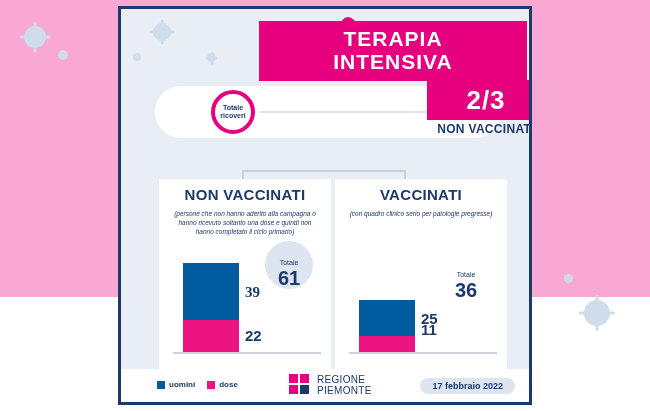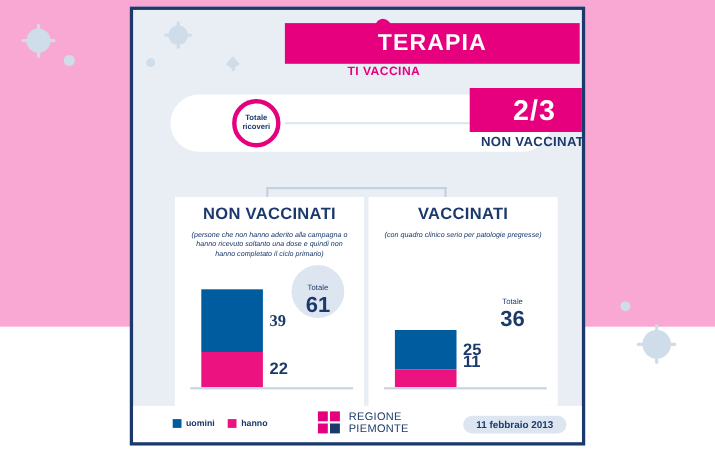--- a/index.html
+++ b/index.html
@@ -145,20 +145,21 @@
       <div class="logo-mark">
         <div class="drop"></div>
           <div class="dot"></div>
       </div>
       <div class="logo-l1">Il Piemonte</div>
       <div class="logo-l2">TI VACCINA</div>
     </div>
 
     <div style="position:absolute;left:138px;top:12px;width:268px;background:#e6007e;padding:6px 0 8px 0;text-align:center;">
       <div class="t1" style="color:#fff;font-weight:bold;font-size:21px;line-height:23px;letter-spacing:1px;">TERAPIA</div>
+      <div class="t2" style="color:#fff;font-weight:bold;font-size:21px;line-height:23px;letter-spacing:1px;">INTENSIVA</div>
     </div>
 
     <div style="position:absolute;left:34px;top:77px;width:346px;height:52px;background:#ffffff;border-radius:26px;">
       <div class="circle-tot">
         <span>Totale</span>
         <span>ricoveri</span>
       </div>
       <div class="summary-line"></div>
       <div class="ratio-box">
         <span class="ratio">2/3</span>
@@ -206,34 +207,34 @@
     </div>
 
     <div style="position:absolute;left:0px;top:360px;width:408px;height:33px;background:#ffffff;">
       <div class="legend" style="left:36px;top:11px;">
         <span class="legend-item">
           <span class="sw sw-blue"></span>
           <span>uomini</span>
         </span>
         <span class="legend-item">
           <span class="sw sw-pink"></span>
-          <span>hanno</span>
+          <span>dose</span>
         </span>
       </div>
 
       <div class="regione" style="left:168px;top:5px;">
         <div class="rp-mark">
           <div class="sq s1"></div>
             <div class="sq s2"></div>
             <div class="sq s3"></div>
             <div class="sq s4"></div>
         </div>
         <div>
           <div class="rp-text">REGIONE</div>
           <div class="rp-text">PIEMONTE</div>
         </div>
       </div>
 
-      <div class="datebox">11 febbraio 2013</div>
+      <div class="datebox">17 febbraio 2022</div>
     </div>
 
   </div>
 </div>
 
 </body></html>

